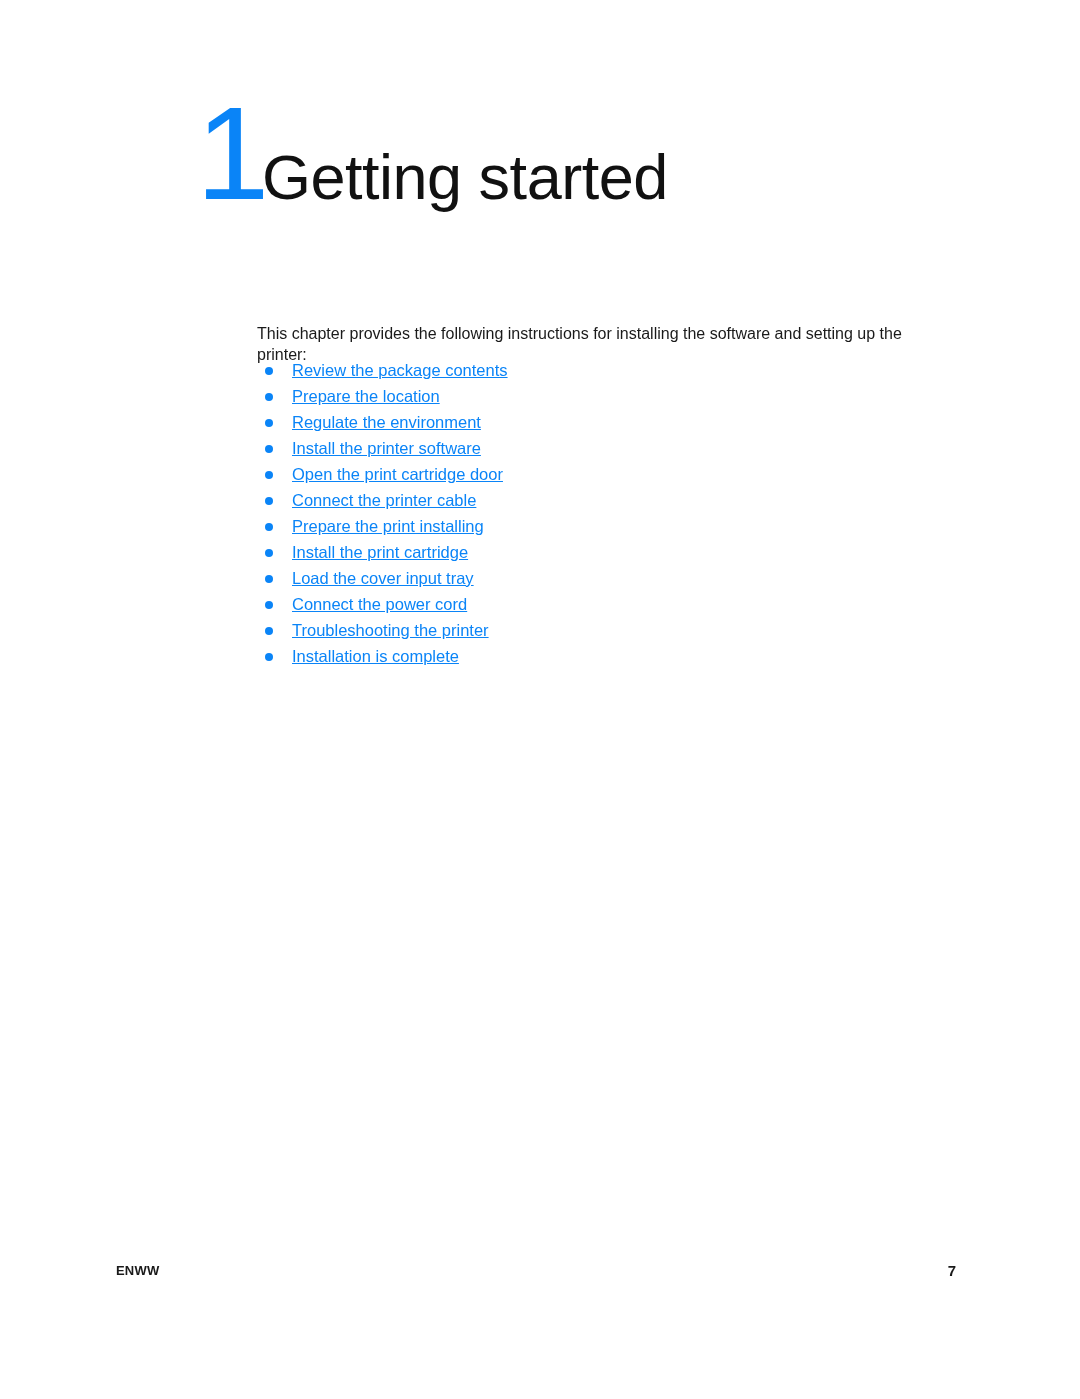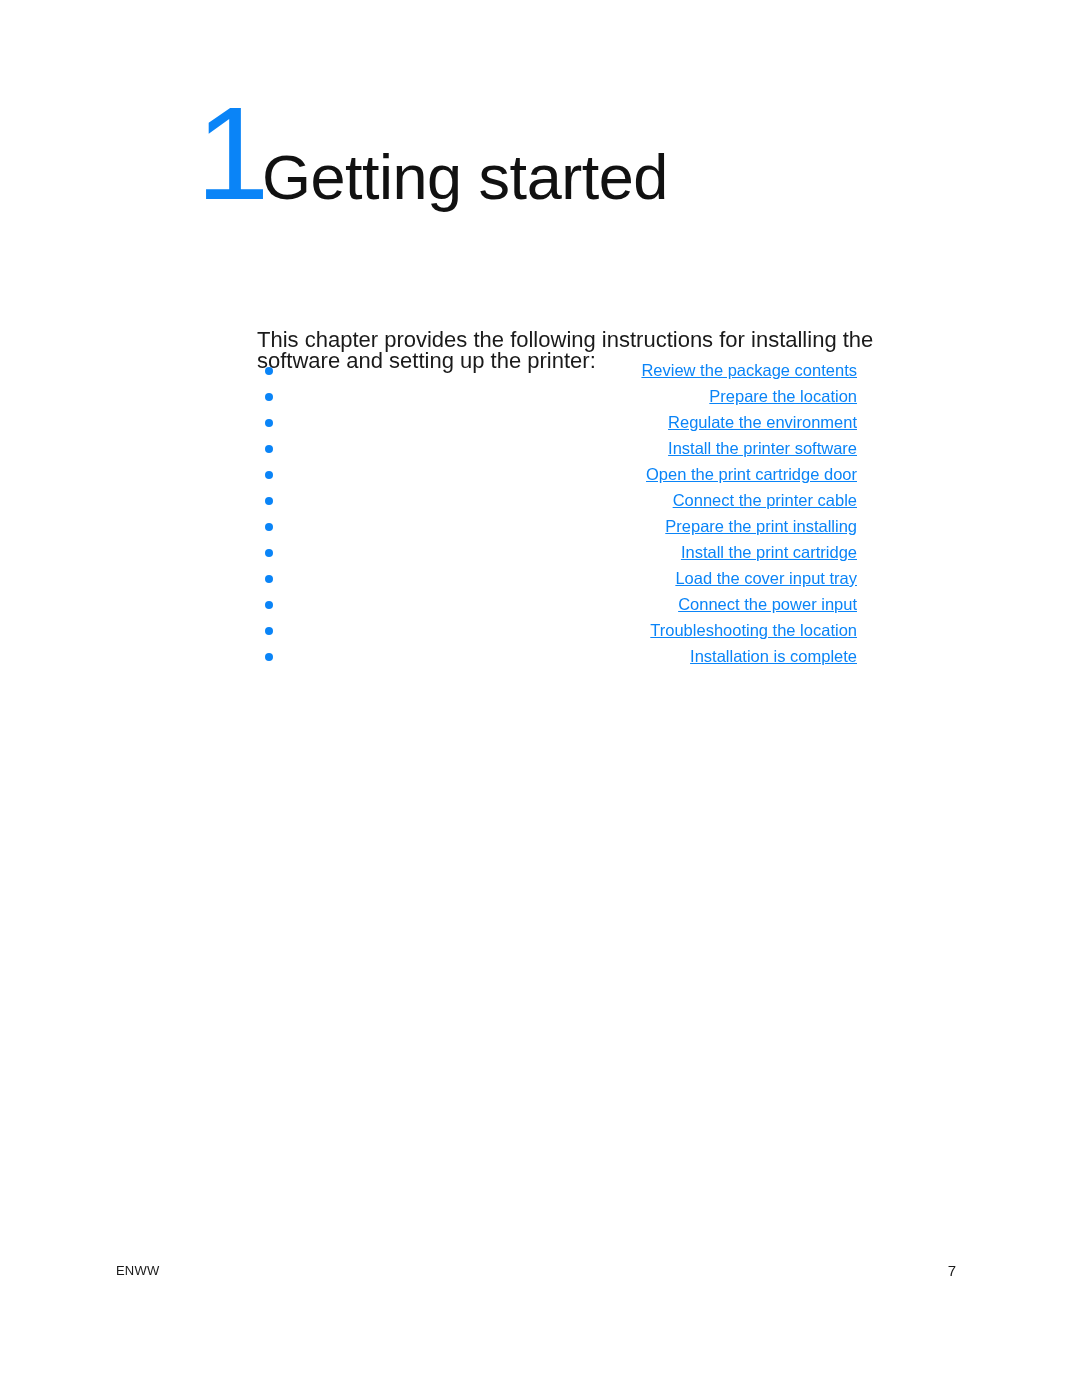--- a/index.html
+++ b/index.html
@@ -53,35 +53,34 @@
     margin-left: 4px;
     white-space: nowrap;
   }
 
   
   .intro {
     position: absolute;
     left: 257px;
     top: 307px;
     width: 648px;
-    font-size: 22px;
+    font-size: 16px;
     line-height: 21px;
     color: #1a1a1a;
   }
 
   
   .link-list {
     position: absolute;
     left: 257px;
     top: 357px;
     width: 600px;
     list-style: none;
     margin: 0;
     padding: 0;
-    text-align: right;
   }
 
   .link-item {
     position: relative;
     height: 26px;
     line-height: 26px;
     padding-left: 35px;
   }
 
   .bullet {
@@ -104,20 +103,21 @@
     white-space: nowrap;
   }
 
   
   .footer {
     position: absolute;
     left: 0;
     top: 1262px;
     width: 1080px;
     height: 22px;
+    font-weight: bold;
   }
 
   .footer-left {
     position: absolute;
     left: 116px;
     top: 0;
     font-size: 13px;
     line-height: 18px;
     letter-spacing: 0.2px;
     color: #1a1a1a;
@@ -178,25 +178,25 @@
     <li class="link-item">
       <span class="bullet"></span>
       <a class="chapter-link">Install the print cartridge</a>
     </li>
     <li class="link-item">
       <span class="bullet"></span>
       <a class="chapter-link">Load the cover input tray</a>
     </li>
     <li class="link-item">
       <span class="bullet"></span>
-      <a class="chapter-link">Connect the power input</a>
-    </li>
-    <li class="link-item">
-      <span class="bullet"></span>
-      <a class="chapter-link">Troubleshooting the location</a>
+      <a class="chapter-link">Connect the power cord</a>
+    </li>
+    <li class="link-item">
+      <span class="bullet"></span>
+      <a class="chapter-link">Troubleshooting the printer</a>
     </li>
     <li class="link-item">
       <span class="bullet"></span>
       <a class="chapter-link">Installation is complete</a>
     </li>
   </ul>
 
   <div class="footer">
     <span class="footer-left">ENWW</span>
     <span class="footer-right">7</span>

